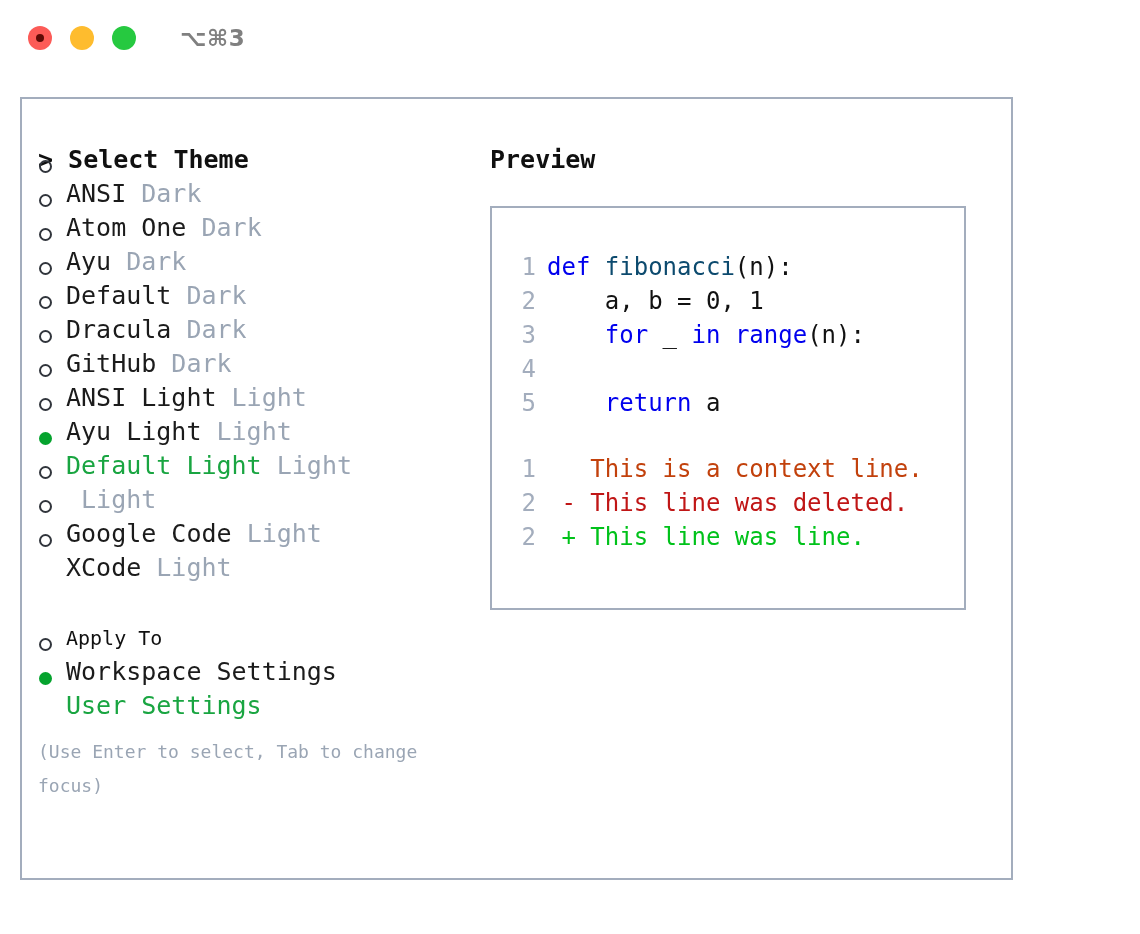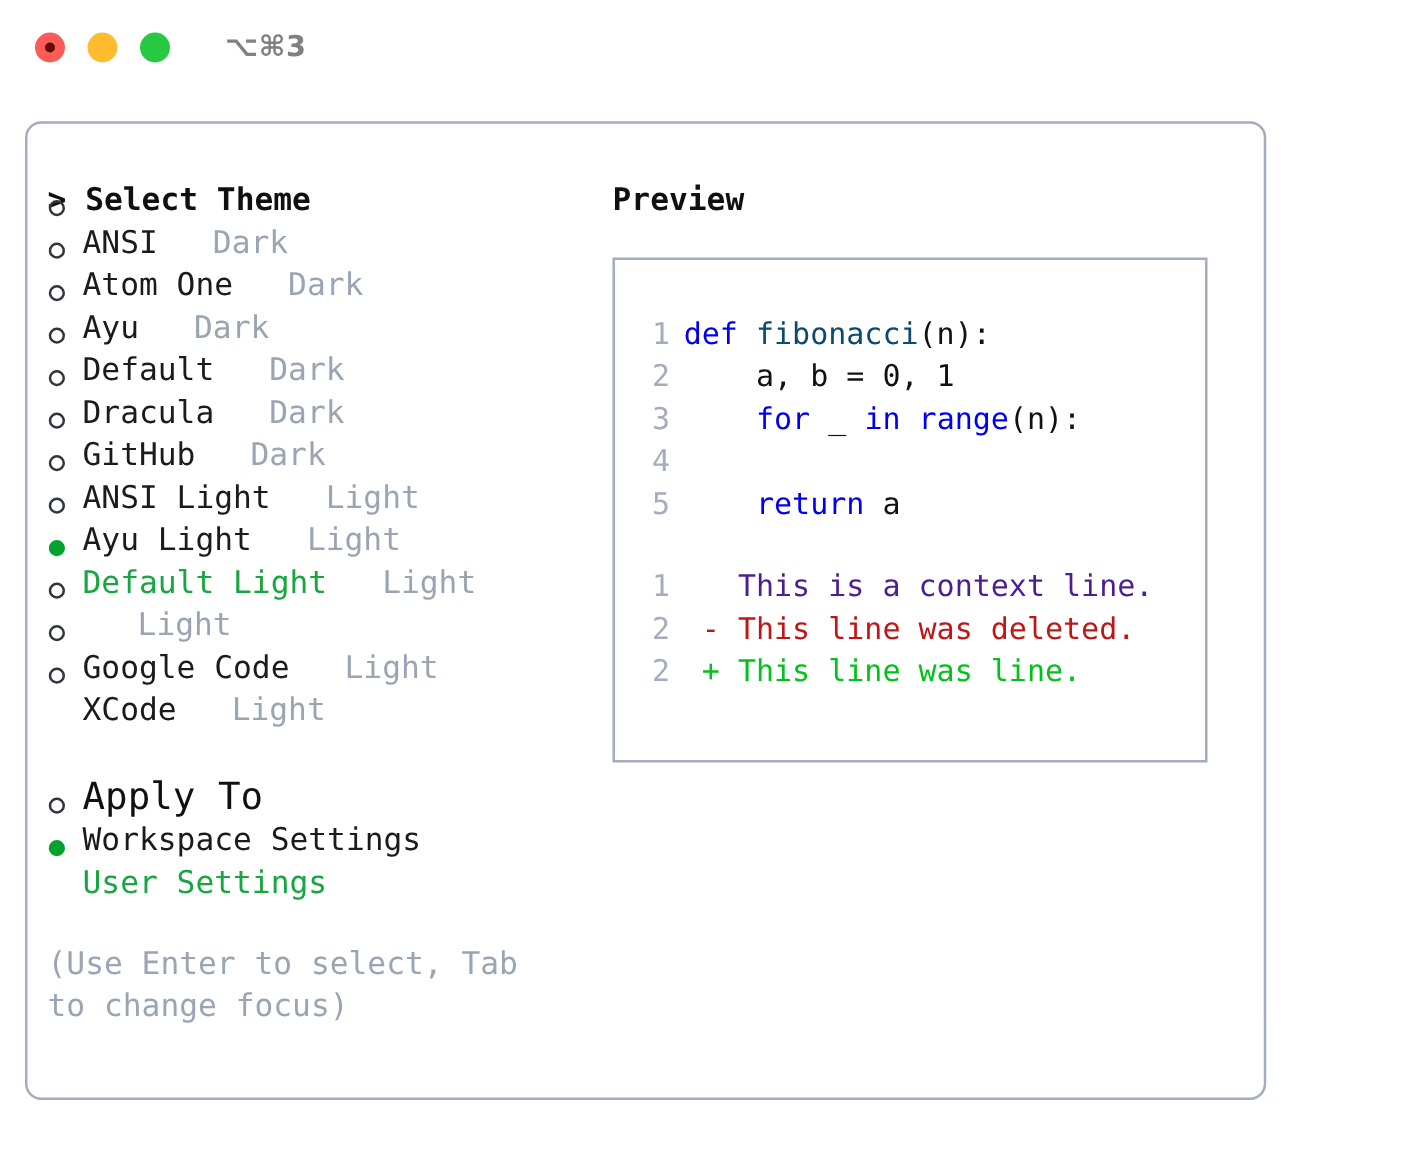--- a/index.html
+++ b/index.html
@@ -58,21 +58,21 @@
     letter-spacing: 0.5px;
     font-family: "DejaVu Sans", "Liberation Sans", sans-serif;
   }
 
   
   .panel {
     position: absolute;
     left: 20px;  top: 97px;
     width: 993px; height: 783px;
     border: 2px solid #a3adbd;
-    border-radius: 13px;
+    border-radius: 0;
     box-sizing: border-box;
     background: #ffffff;
   }
 
   .panel-inner {
     position: relative;
     width: 100%; height: 100%;
   }
 
   
@@ -83,21 +83,21 @@
   }
 
   .section-head {
     font-size: 25px;
     font-weight: 700;
     color: #101010;
     line-height: 34px;
     white-space: pre;
   }
   .section-head-plain {
-    font-size: 30px;
+    font-size: 20px;
     font-weight: 400;
     color: #101010;
     line-height: 34px;
     white-space: pre;
     padding-left: 28px;
   }
 
   .opt-row {
     display: flex;
     align-items: flex-start;
@@ -119,27 +119,27 @@
     border-radius: 50%;
     border: 2px solid #31353c;
     box-sizing: border-box;
   }
   .opt-row.selected .marker .circle {
     background: #05a32e;
     border-color: #05a32e;
   }
   .opt-label { color: #1b1b1b; }
   .opt-row.selected .opt-label { color: #19a541; }
-  .opt-tag { color: #9aa5b4; margin-left: 29px; }
+  .opt-tag { color: #9aa5b4; }
 
   .gap-block { height: 36px; }
 
   .hint {
-    margin-top: 31px;
-    font-size: 25px;
+    margin-top: 12px;
+    font-size: 18px;
     line-height: 34px;
     color: #9aa5b4;
     width: 400px;
     white-space: pre-wrap;
   }
 
   
   .right-col {
     position: absolute;
     left: 468px; top: 44px;
@@ -174,21 +174,21 @@
     flex: 0 0 30px;
     text-align: right;
     color: #a3adbd;
     margin-right: 11px;
   }
   .code-text { color: #111111; }
 
   .tok-kw  { color: #0000ee; }
   .tok-fn  { color: #0c4a6e; }
   .tok-pl  { color: #111111; }
-  .tok-ctx { color: #4c1d95; }
+  .tok-ctx { color: #c2410c; }
   .tok-del { color: #c01616; }
   .tok-add { color: #00c21a; }
 
   .code-spacer { height: 32px; }
 </style>
 </head>
 <body>
 
 <div class="screen">
 

